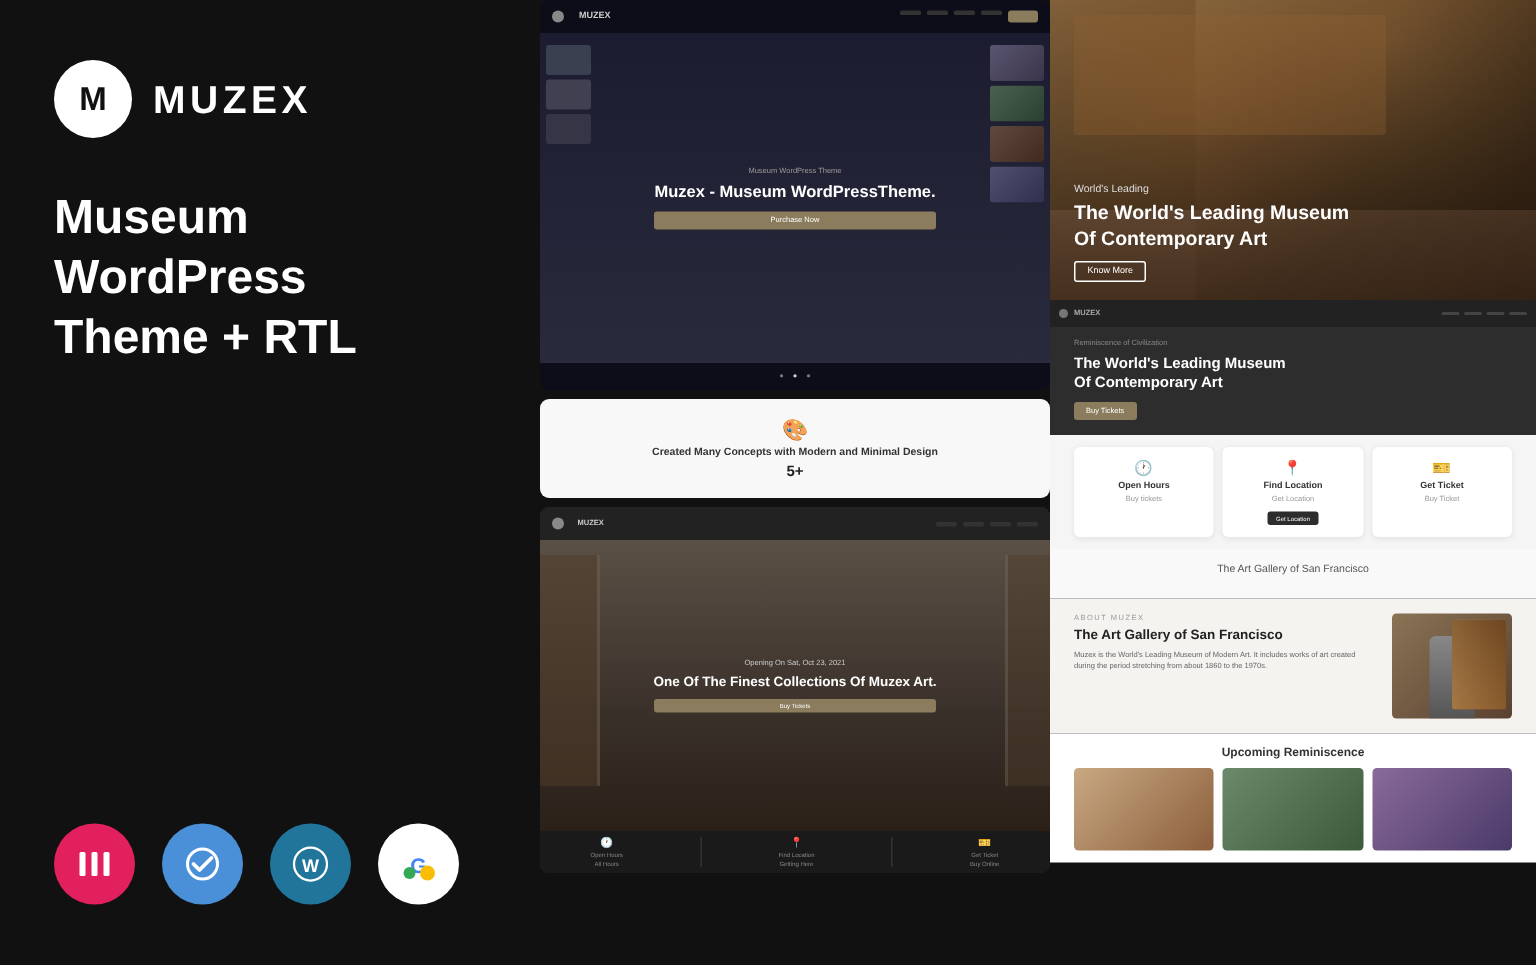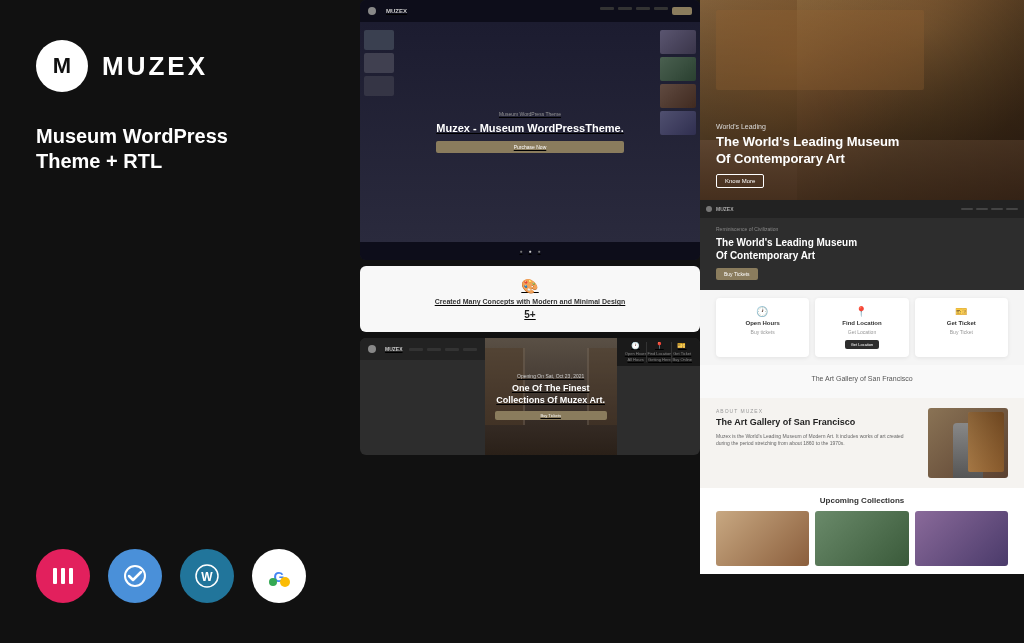--- a/index.html
+++ b/index.html
@@ -53,21 +53,21 @@
     .logo-name {
       color: #fff;
       font-size: 26px;
       font-weight: 700;
       letter-spacing: 3px;
       text-transform: uppercase;
     }
 
     .tagline {
       color: #fff;
-      font-size: 20px;
+      font-size: 32px;
       font-weight: 700;
       line-height: 1.25;
       margin-top: 8px;
     }
 
     .badge-row {
       display: flex;
       gap: 18px;
       align-items: center;
       margin-top: 20px;
@@ -109,26 +109,25 @@
       flex: 1;
       height: 643px;
       display: flex;
       gap: 0;
       overflow: hidden;
     }
 
     
     .center-preview {
       width: 340px;
-      height: 455px;
+      height: 582px;
       display: flex;
       flex-direction: column;
       gap: 6px;
       overflow: hidden;
-      text-decoration: underline;
     }
 
     
     .preview-card-top {
       background: #1a1a2e;
       border-radius: 6px;
       overflow: hidden;
       flex: 0 0 260px;
       position: relative;
       display: flex;
@@ -259,21 +258,21 @@
     }
 
     
     .preview-card-bottom {
       background: #2d2d2d;
       border-radius: 6px;
       overflow: hidden;
       flex: 1;
       position: relative;
       display: flex;
-      flex-direction: row;
+      flex-direction: column;
     }
 
     .preview-card-bottom .preview-navbar {
       background: #222;
     }
 
     .gallery-hero {
       flex: 1;
       background: linear-gradient(180deg, #3a3530 0%, #4a4035 40%, #5a5048 100%);
       display: flex;
@@ -897,21 +896,21 @@
           <div class="sculpture-shape"></div>
 
           <div style="position:absolute;right:4px;top:4px;width:36px;height:60px;background:linear-gradient(135deg,#a08060,#704020);border-radius:2px;overflow:hidden;">
             <div style="width:100%;height:100%;background:linear-gradient(45deg,rgba(200,150,80,0.5) 0%,rgba(100,60,20,0.8) 100%);"></div>
           </div>
         </div>
       </div>
     </div>
 
     <div class="upcoming-section">
-      <div class="upcoming-title">Upcoming Collections</div>
+      <div class="upcoming-title">Upcoming Reminiscence</div>
       <div class="upcoming-grid">
         <div class="upcoming-card uc-bg1"></div>
         <div class="upcoming-card uc-bg2"></div>
         <div class="upcoming-card uc-bg3"></div>
       </div>
     </div>
 
   </div>
 </div>
 

